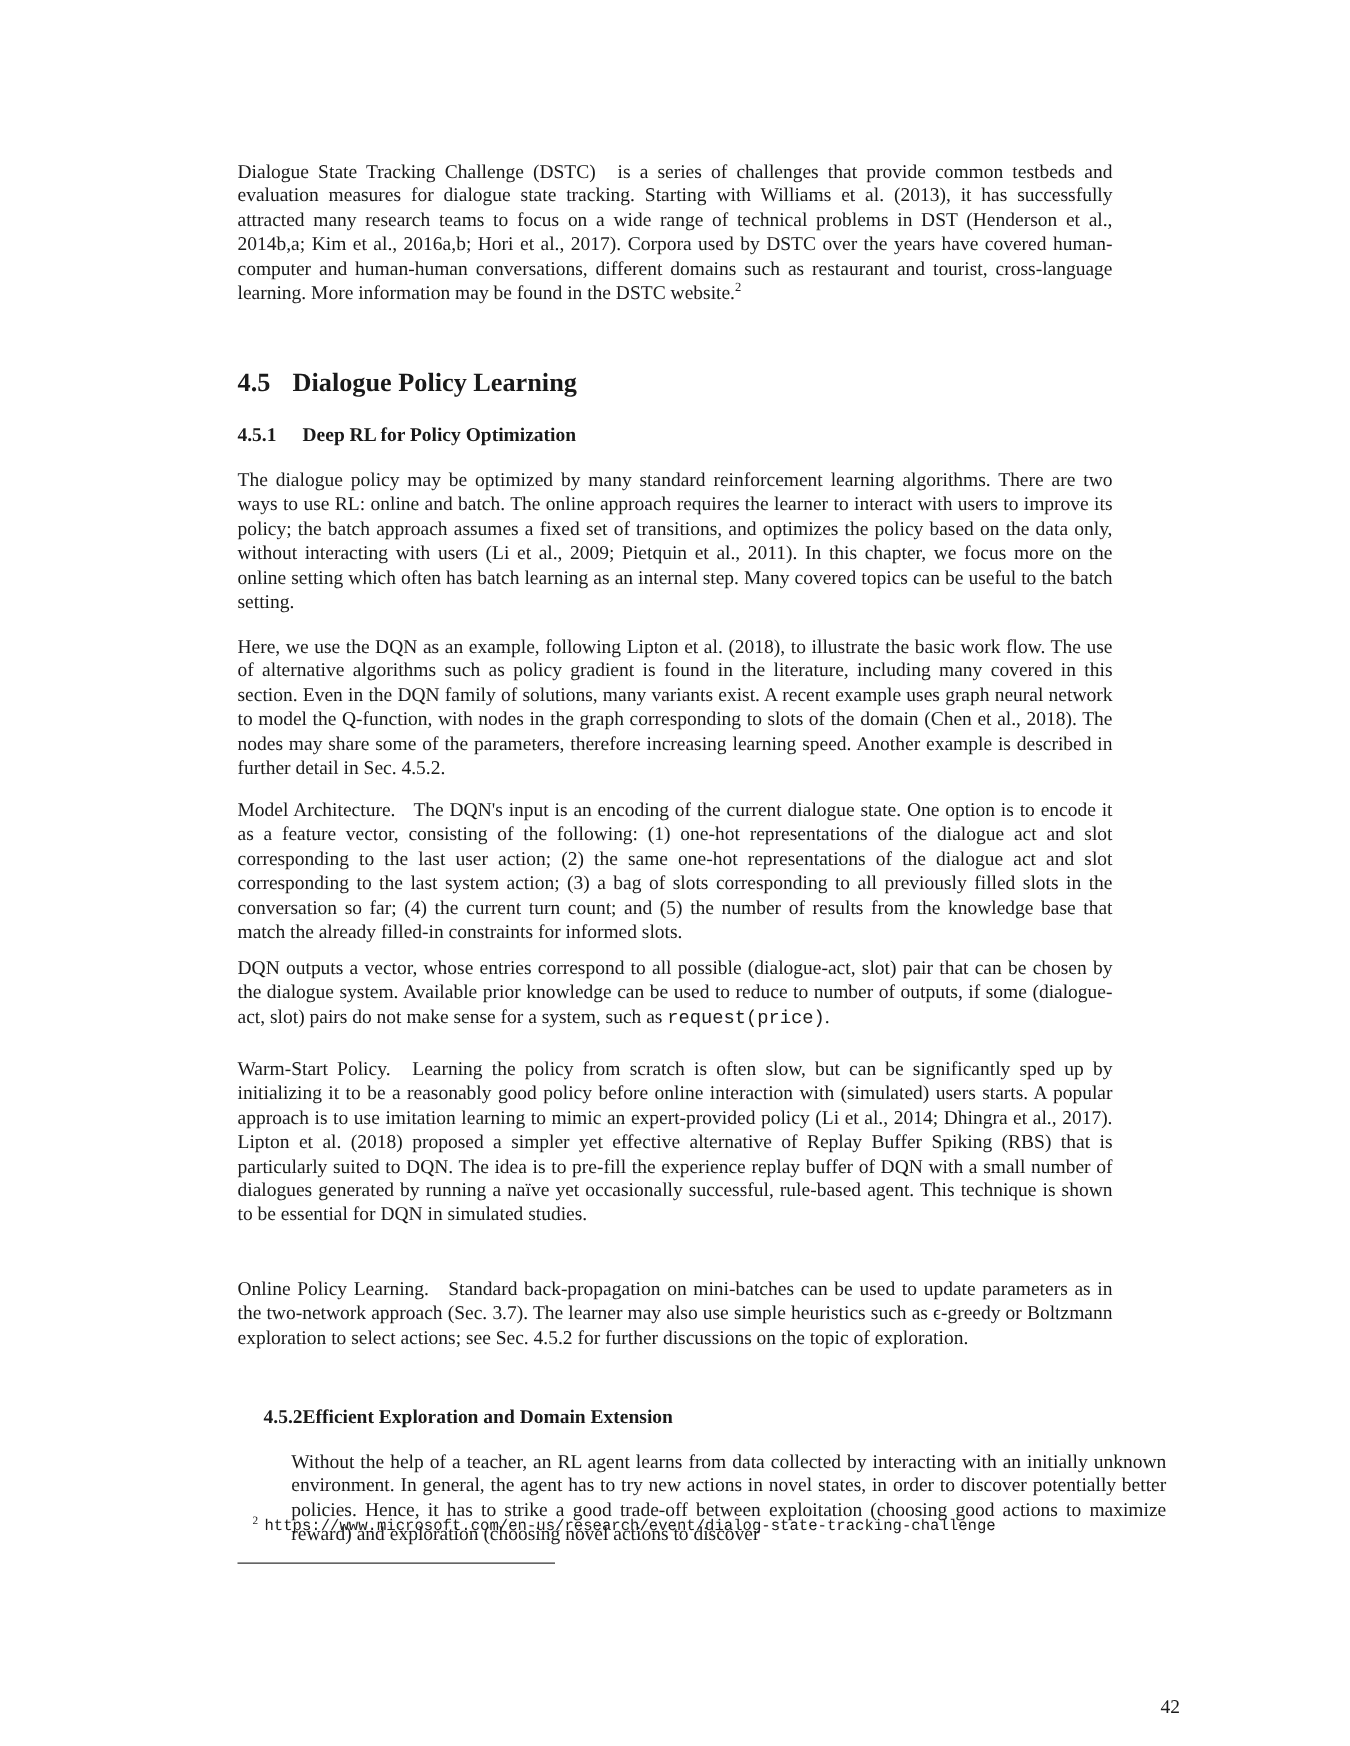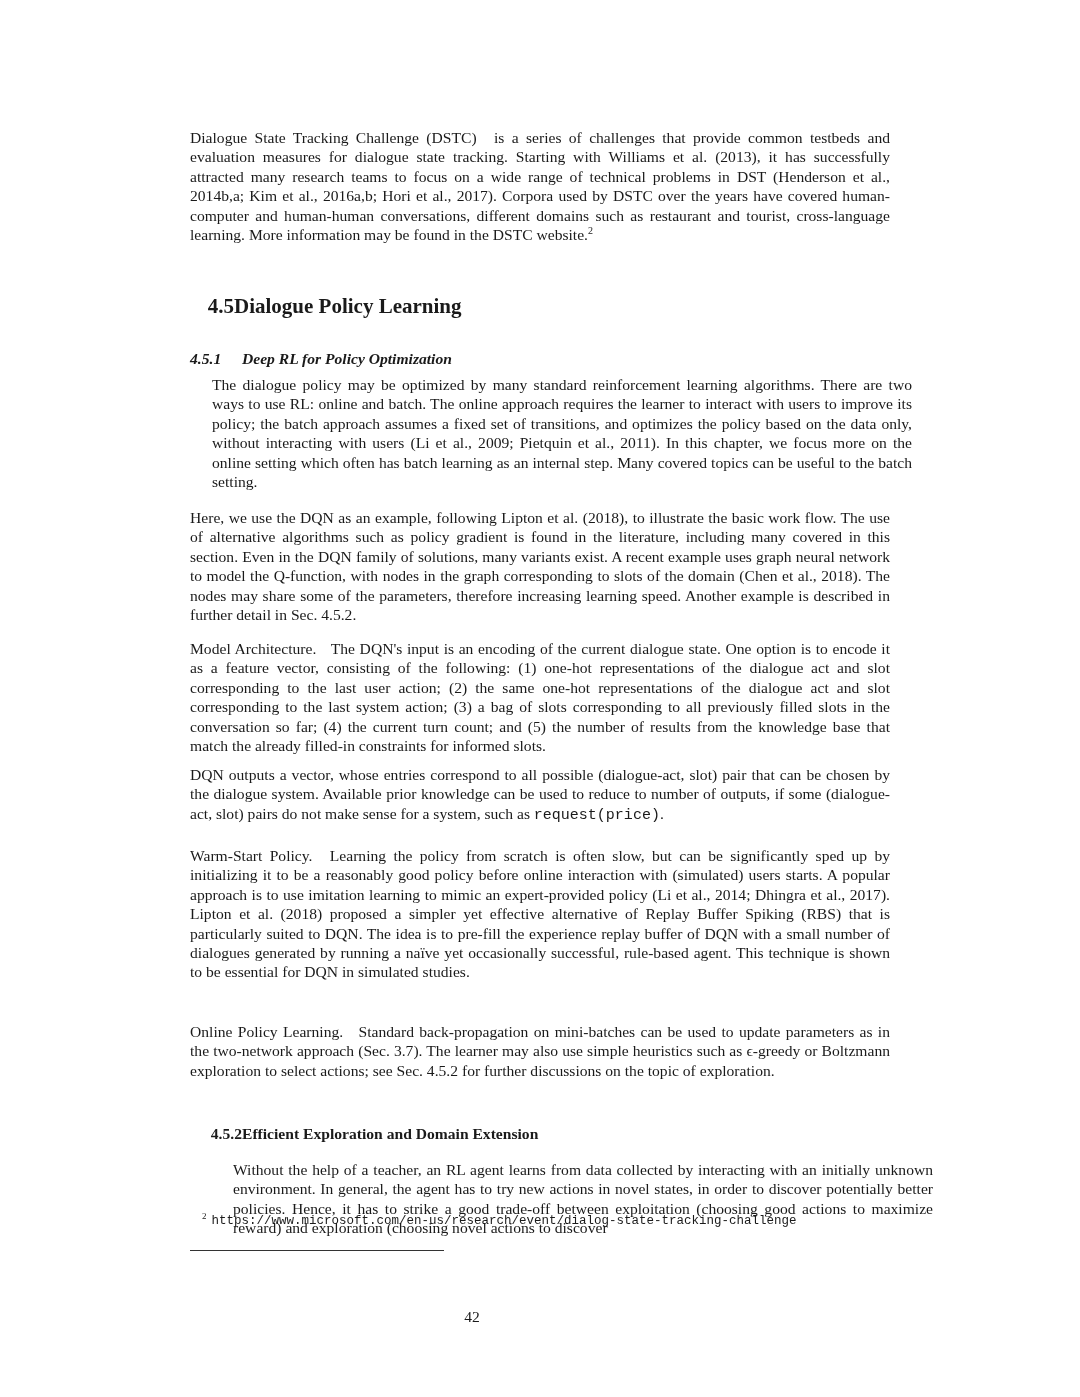--- a/index.html
+++ b/index.html
@@ -6,51 +6,51 @@
     body {
       width: 1080px; height: 1397px; position: relative; overflow: hidden;
       font-family: "Liberation Serif", "DejaVu Serif", serif;
       color: #1a1a1a;
     }
     .page { position: absolute; left: 190px; top: 128px; width: 700px; }
     p { margin: 0; font-size: 15.6px; line-height: 19.4px; text-align: justify; hyphens: auto; }
     .runin { font-weight: normal; margin-right: 10px; }
     .section-title { font-size: 21px; font-weight: bold; margin: 0; position: absolute; }
     .sub-title { font-size: 15.6px; font-weight: bold; margin: 0; position: absolute; }
-    .num { display: inline-block; width: 44px; text-align: right; }
+    .num { display: inline-block; width: 44px; }
     .subnum { display: inline-block; width: 52px; }
     .block { position: absolute; left: 0; width: 700px; }
     code { font-family: "Liberation Mono", "DejaVu Sans Mono", monospace; font-size: 15px; }
     sup { font-size: 10px; line-height: 0; }
     .fn-rule { position: absolute; left: 190px; top: 1250px; width: 254px; height: 1px; background: #333; }
     .footnote { position: absolute; left: 207px; top: 1214px; font-family: "Liberation Mono", "DejaVu Sans Mono", monospace; font-size: 12.5px; color: #1a1a1a; }
     .footnote sup { font-family: "Liberation Serif", serif; font-size: 9px; position: relative; left: -5px; }
-    .page-number { position: absolute; left: 0; width: 944px; top: 1308px; text-align: center; font-size: 15.6px; }
+    .page-number { position: absolute; left: 0; width: 944px; top: 1357px; text-align: right; font-size: 15.6px; }
   </style>
 </head>
 <body>
 
 <div class="page">
 
   <div class="block" style="top:0px;">
     <p>
       <span class="runin">Dialogue State Tracking Challenge (DSTC)</span>
       <span>is a series of challenges that provide common testbeds and evaluation measures for dialogue state tracking. Starting with Williams et al. (2013), it has successfully attracted many research teams to focus on a wide range of technical problems in DST (Henderson et al., 2014b,a; Kim et al., 2016a,b; Hori et al., 2017). Corpora used by DSTC over the years have covered human-computer and human-human conversations, different domains such as restaurant and tourist, cross-language learning. More information may be found in the DSTC website.</span><sup>2</sup>
     </p>
   </div>
 
   <h2 class="section-title" style="top:166px;">
     <span class="num">4.5</span><span>Dialogue Policy Learning</span>
   </h2>
 
-  <h3 class="sub-title" style="top:222px;font-style:italic;">
+  <h3 class="sub-title" style="top:212px;">
     <span class="subnum">4.5.1</span><span>Deep RL for Policy Optimization</span>
   </h3>
 
-  <div class="block" style="top:247px;margin-left:22px;">
+  <div class="block" style="top:247px;">
     <p>The dialogue policy may be optimized by many standard reinforcement learning algorithms. There are two ways to use RL: online and batch. The online approach requires the learner to interact with users to improve its policy; the batch approach assumes a fixed set of transitions, and optimizes the policy based on the data only, without interacting with users (Li et al., 2009; Pietquin et al., 2011). In this chapter, we focus more on the online setting which often has batch learning as an internal step. Many covered topics can be useful to the batch setting.</p>
   </div>
 
   <div class="block" style="top:380px;">
     <p>Here, we use the DQN as an example, following Lipton et al. (2018), to illustrate the basic work flow. The use of alternative algorithms such as policy gradient is found in the literature, including many covered in this section. Even in the DQN family of solutions, many variants exist. A recent example uses graph neural network to model the Q-function, with nodes in the graph corresponding to slots of the domain (Chen et al., 2018). The nodes may share some of the parameters, therefore increasing learning speed. Another example is described in further detail in Sec. 4.5.2.</p>
   </div>
 
   <div class="block" style="top:511px;">
     <p>
       <span class="runin">Model Architecture.</span>

